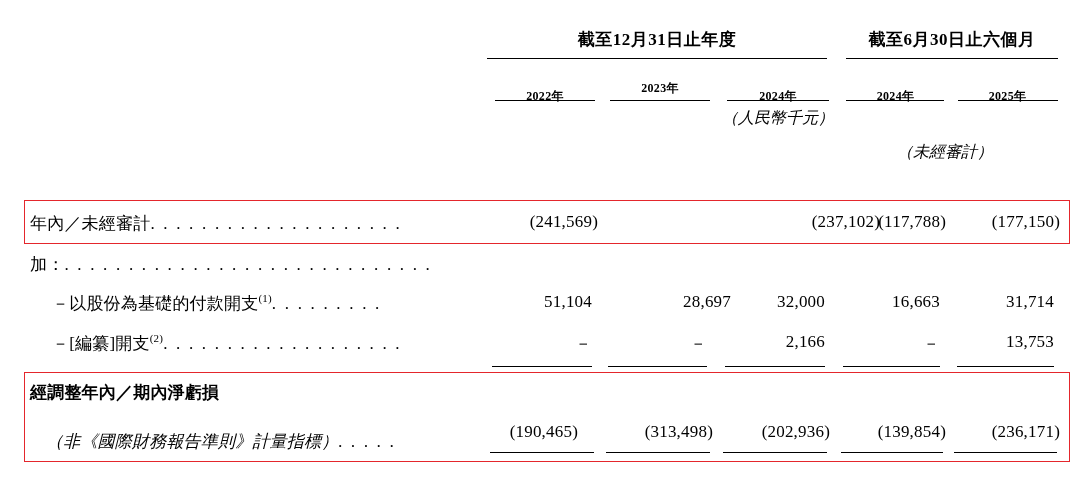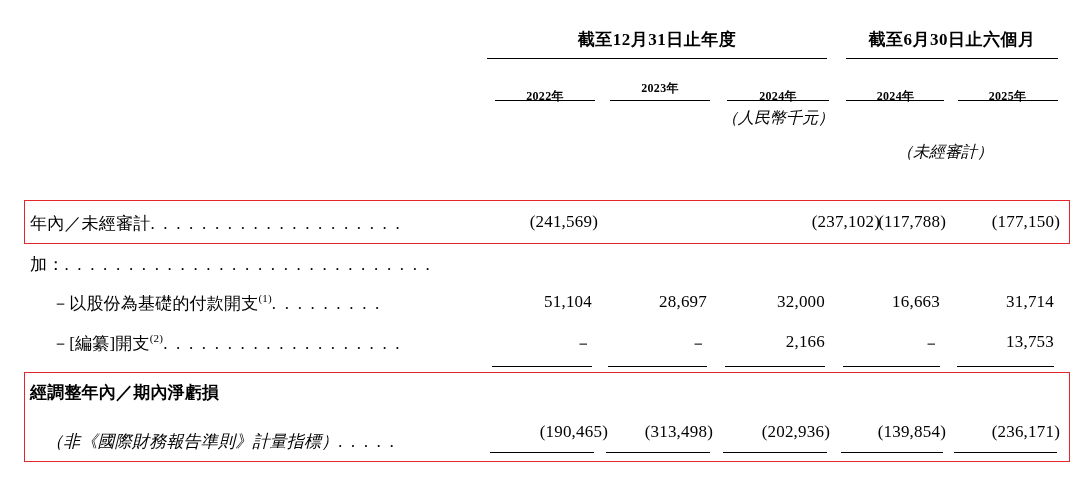--- a/index.html
+++ b/index.html
@@ -131,21 +131,21 @@
   <div class="num" style="left:936px; top:212px; width:124px;">(177,150)</div>
 
   <div class="label" style="left:30px; top:253px;">
     <span>加：</span><span class="dots">. . . . . . . . . . . . . . . . . . . . . . . . . . . . .</span>
   </div>
 
   <div class="label" style="left:52px; top:292px;">
     <span>－以股份為基礎的付款開支</span><span class="sup">(1)</span><span class="dots">. . . . . . . . .</span>
   </div>
   <div class="num" style="left:470px; top:292px; width:122px;">51,104</div>
-  <div class="num" style="left:588px; top:292px; width:119px;">28,697</div>
+  <div class="num" style="left:588px; top:292px; width:119px;padding-left:24px;">28,697</div>
   <div class="num" style="left:705px; top:292px; width:120px;">32,000</div>
   <div class="num" style="left:822px; top:292px; width:118px;">16,663</div>
   <div class="num" style="left:936px; top:292px; width:118px;">31,714</div>
 
   <div class="label" style="left:52px; top:332px;">
     <span>－[編纂]開支</span><span class="sup">(2)</span><span class="dots">. . . . . . . . . . . . . . . . . . .</span>
   </div>
   <div class="num" style="left:470px; top:332px; width:122px;">－</div>
   <div class="num" style="left:588px; top:332px; width:119px;">－</div>
   <div class="num" style="left:705px; top:332px; width:120px;">2,166</div>
@@ -158,21 +158,21 @@
   <div class="uline" style="left:843px; top:366px; width:97px;"></div>
   <div class="uline" style="left:957px; top:366px; width:97px;"></div>
 
   <div class="hl-box" style="left:24px; top:372px; width:1046px; height:90px;"></div>
 
   <div class="label bold" style="left:30px; top:381px;text-align:center;">經調整年內／期內淨虧損</div>
   <div class="label italic" style="left:46px; top:422px;">
     <span>（非《國際財務報告準則》計量指標）</span><span class="dots">. . . . .</span>
   </div>
 
-  <div class="num" style="left:480px; top:422px; width:128px;">(190,465)</div>
+  <div class="num" style="left:450px; top:422px; width:128px;">(190,465)</div>
   <div class="num" style="left:588px; top:422px; width:125px;">(313,498)</div>
   <div class="num" style="left:705px; top:422px; width:125px;">(202,936)</div>
   <div class="num" style="left:822px; top:422px; width:124px;">(139,854)</div>
   <div class="num" style="left:936px; top:422px; width:124px;">(236,171)</div>
 
   <div class="uline" style="left:490px; top:452px; width:104px;"></div>
   <div class="uline" style="left:606px; top:452px; width:104px;"></div>
   <div class="uline" style="left:723px; top:452px; width:104px;"></div>
   <div class="uline" style="left:841px; top:452px; width:102px;"></div>
   <div class="uline" style="left:954px; top:452px; width:103px;"></div>

